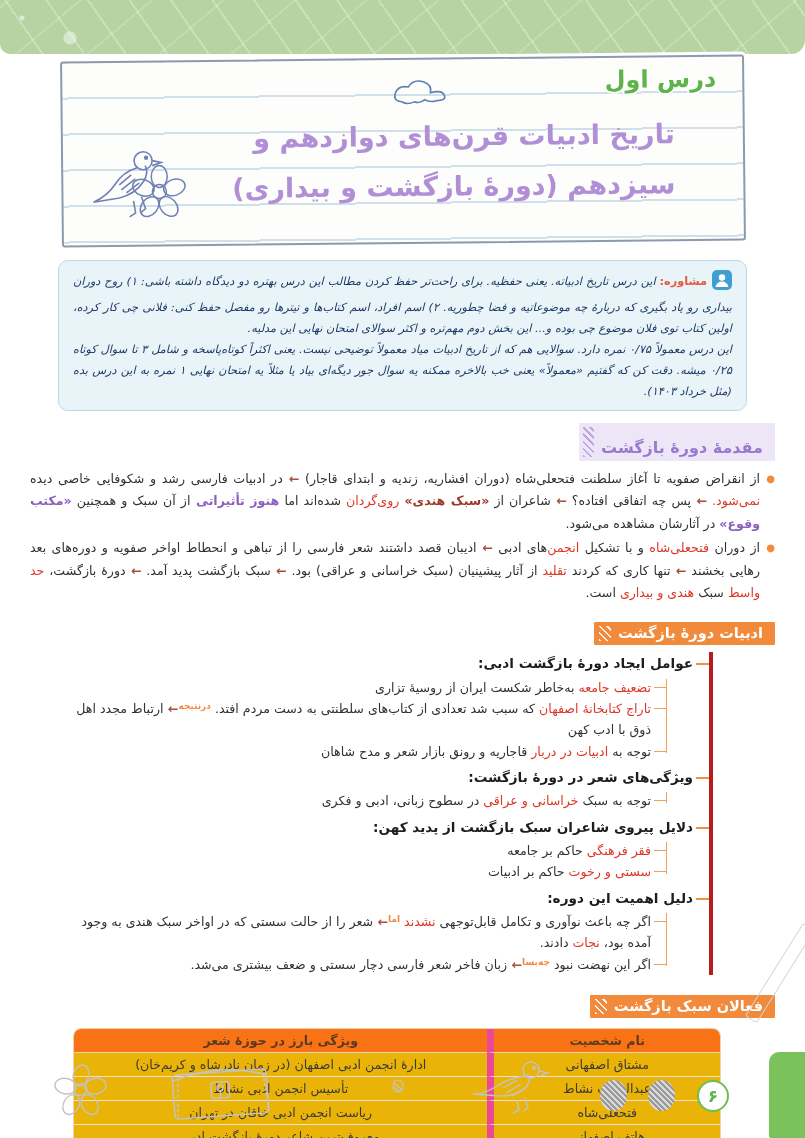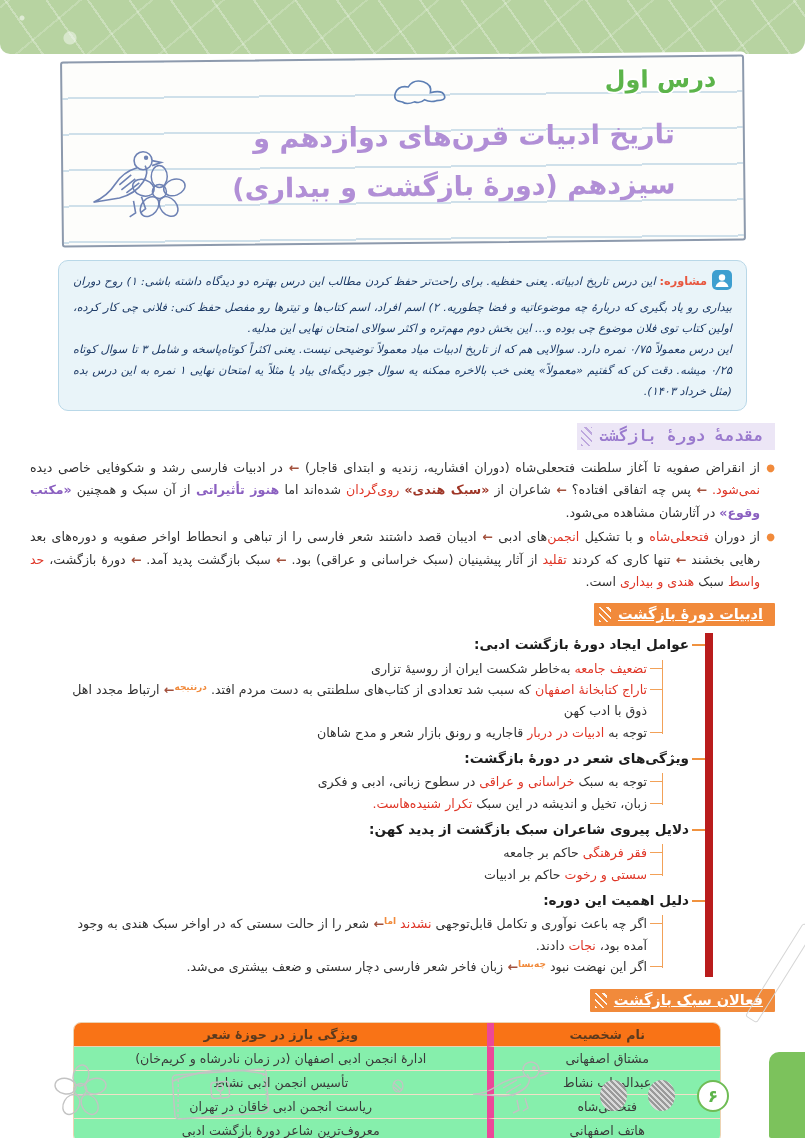--- a/index.html
+++ b/index.html
@@ -35,57 +35,57 @@
   .advice { position:relative; margin:16px 58px 0; background:#e9f4f9; border:1.5px solid #b9d8e8;
     border-radius:10px; padding:9px 14px 8px; color:#1d3a66; font-size:11.3px; line-height:1.86;
     text-align:justify; font-style:italic; }
   .advice-label { color:#e8573f; font-weight:bold; font-style:normal; }
   .advice-icon { display:inline-block; vertical-align:-5px; margin-left:5px; }
 
   
   .content { position:relative; margin:10px 30px 0 30px; }
 
   .purple-header { display:inline-block; position:relative; background:#ece6f6; color:#9a7ace;
-    font-weight:bold; font-size:16px; padding:3px 12px 4px 22px; margin:2px 0 7px;font-family:Liberation Mono, monospace; }
+    font-weight:bold; font-size:16px; padding:15px 12px 4px 22px; margin:2px 0 7px; }
   .purple-header::after { content:''; position:absolute; left:4px; top:4px; bottom:4px; width:11px;
     background:repeating-linear-gradient(45deg,#bda7de 0 2px, transparent 2px 5px); }
 
   .orange-header { display:inline-block; position:relative; background:#f18a3b; color:#ffffff;
-    font-weight:bold; font-size:14.5px; padding:3px 12px 4px 24px; margin:8px 0 7px; border-radius:1px;text-decoration:underline; }
+    font-weight:bold; font-size:14.5px; padding:3px 12px 4px 24px; margin:16px 0 7px; border-radius:1px; }
   .orange-header::after { content:''; position:absolute; left:5px; top:4px; bottom:4px; width:12px;
     background:repeating-linear-gradient(45deg, rgba(255,255,255,.9) 0 2px, transparent 2px 5px); }
   .header-row { text-align:right; }
 
   .intro { font-size:12.6px; color:#313131; line-height:1.78; text-align:justify; }
   .bullet { position:relative; padding-right:15px; margin-bottom:2px; }
   .bullet::before { content:'●'; position:absolute; right:0; top:2px; color:#f18a3b; font-size:10px; }
 
   
   .c-red { color:#df3526; }
   .c-purple { color:#8a5fc0; font-weight:bold; }
   .c-maroon { color:#9e3526; font-weight:bold; }
   .c-arrow { color:#a2503c; font-weight:bold; letter-spacing:-1px; }
   .c-tag { color:#f18a3b; font-size:9px; font-weight:bold; vertical-align:4px; }
 
   
   .tree { margin:0 62px 2px 30px; font-size:12.6px; color:#313131; }
-  .branches { border-right:8px solid #b91c1c; }
+  .branches { border-right:4px solid #b91c1c; }
   .branch { position:relative; padding-right:16px; margin-bottom:3px; }
   .branch::before { content:''; position:absolute; right:0; top:11px; width:13px; border-top:2px solid #f0923f; }
   .branch-title { font-weight:bold; font-size:13.6px; color:#1d1d1d; line-height:1.7; }
   .subitems { position:relative; margin:1px 26px 4px 0; }
   .subitems::before { content:''; position:absolute; right:0; top:2px; bottom:9px; border-right:1.5px solid #f2a158; }
   .subitem { position:relative; padding-right:16px; line-height:1.7; }
   .subitem::before { content:''; position:absolute; right:0; top:10px; width:13px; border-top:1.5px solid #f2a158; }
 
   
   table.data { width:648px; margin:3px 54px 6px auto; border-collapse:separate; border-spacing:0;
     font-size:12.6px; color:#3a3a3a; text-align:center; border:1px solid #ecd3b3; border-radius:8px; overflow:hidden; }
   table.data th { background:#f97316; font-weight:bold; color:#5b3a1e; padding:4px 24px; border-bottom:1px solid #ecd3b3; }
-  table.data td { background:#86efac; padding:4px 22px; border-bottom:1px solid #f2e0c8;margin-top:8px; }
+  table.data td { background:#eab308; padding:4px 22px; border-bottom:1px solid #f2e0c8;margin-top:8px; }
   table.data tr:last-child td { border-bottom:none; }
   table.data .col-name { width:36%; border-left:7px solid #ec4899; }
 
   
   .footer { position:absolute; left:0; right:0; bottom:0; height:90px; }
   .sketch { position:absolute; }
   .hatch-circle { position:absolute; width:27px; height:31px; border-radius:50%;
     background:repeating-linear-gradient(45deg,#9a9a9a 0 2px,#d9d9d9 2px 4px); }
   .page-num { position:absolute; width:32px; height:32px; border:2px solid #6fbc55; border-radius:50%;
     color:#5cb44a; font-weight:bold; font-size:17px; line-height:28px; text-align:center; background:#fff; }
@@ -171,21 +171,20 @@
             <div class="subitem"><span class="c-red">تضعیف جامعه </span><span>به‌خاطر شکست ایران از روسیهٔ تزاری</span></div>
             <div class="subitem"><span class="c-red">تاراج کتابخانهٔ اصفهان </span><span>که سبب شد تعدادی از کتاب‌های سلطنتی به دست مردم افتد. </span><span class="c-tag">درنتیجه</span><span class="c-arrow">← </span><span>ارتباط مجدد اهل ذوق با ادب کهن</span></div>
             <div class="subitem"><span>توجه به </span><span class="c-red">ادبیات در دربار </span><span>قاجاریه و رونق بازار شعر و مدح شاهان</span></div>
           </div>
         </div>
 
         <div class="branch">
           <div class="branch-title">ویژگی‌های شعر در دورهٔ بازگشت:</div>
           <div class="subitems">
             <div class="subitem"><span>توجه به سبک </span><span class="c-red">خراسانی و عراقی </span><span>در سطوح زبانی، ادبی و فکری</span></div>
-            <div class="subitem"><span>زبان، تخیل و اندیشه در این سبک </span><span class="c-red">تکرار شنیده‌هاست.</span></div>
           </div>
         </div>
 
         <div class="branch">
           <div class="branch-title">دلایل پیروی شاعران سبک بازگشت از پدید کهن:</div>
           <div class="subitems">
             <div class="subitem"><span class="c-red">فقر فرهنگی </span><span>حاکم بر جامعه</span></div>
             <div class="subitem"><span class="c-red">سستی و رخوت </span><span>حاکم بر ادبیات</span></div>
           </div>
         </div>

